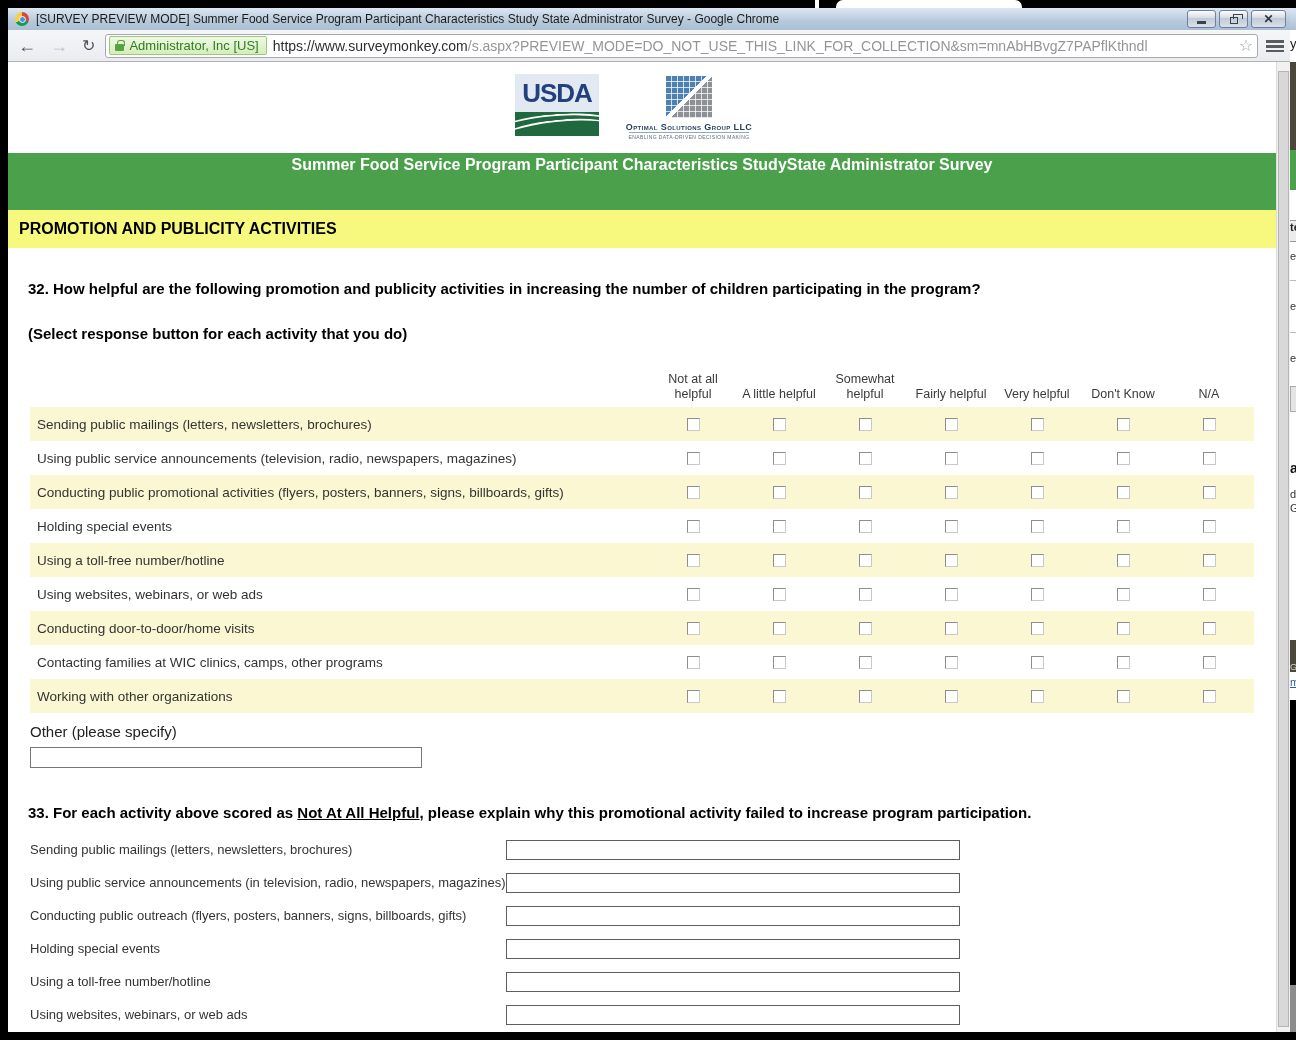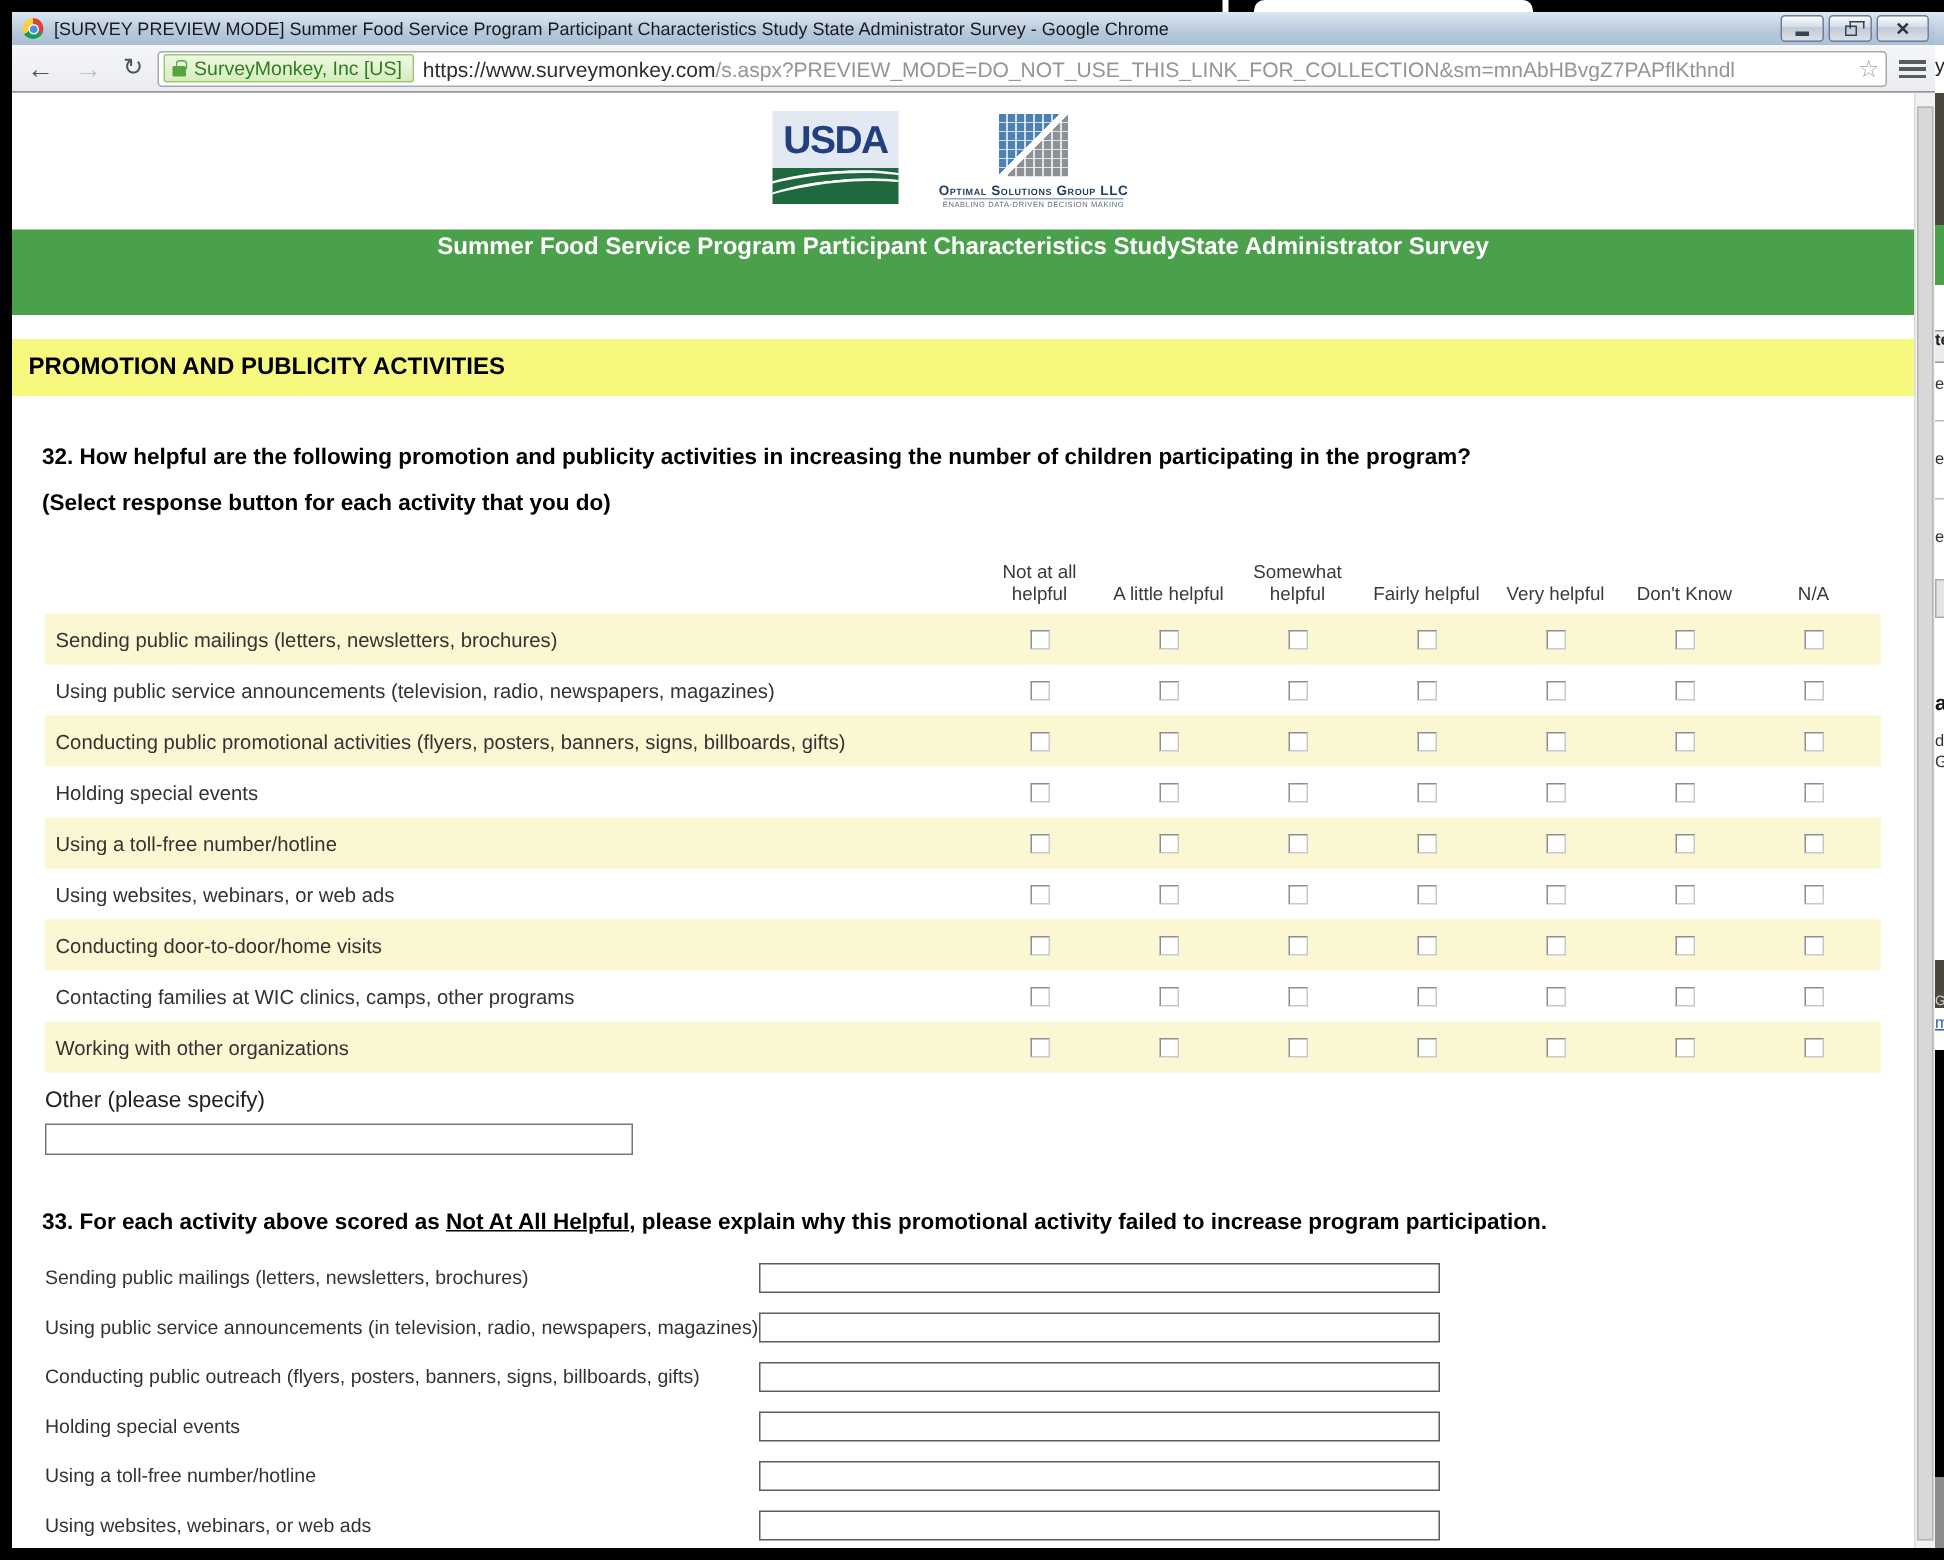--- a/index.html
+++ b/index.html
@@ -83,25 +83,25 @@
         repeating-linear-gradient(to bottom, transparent 0 5px, rgba(255,255,255,.75) 5px 6px),
         linear-gradient(135deg,#4e81b3 0 46%,#ffffff 46% 53%,#8d9195 53%); }
   .osg-name { margin-top:4px; font-size:9px; font-weight:bold; font-variant:small-caps;
               color:#1d3c5e; letter-spacing:.4px; white-space:nowrap; }
   .osg-tag { font-size:5px; color:#5b6b7b; letter-spacing:.4px; border-top:1px solid #9aa7b4;
              padding-top:1px; white-space:nowrap; }
 
   .green-banner { margin-top:3px; height:57px; background:#4ba04b; color:#fff; font-weight:bold;
                   font-size:16px; text-align:center; display:flex; flex-direction:row;
                   justify-content:center; line-height:1.55; }
-  .section-header { margin-top:16px; height:38px; background:#f7f97f; color:#000; font-weight:bold;
+  .section-header { margin-top:0; height:38px; background:#f7f97f; color:#000; font-weight:bold;
                     font-size:16px; line-height:38px; padding-left:11px; }
 
   .q-text { margin:32px 20px 0; font-size:15px; font-weight:bold; color:#000; line-height:18px; }
-  .q-instr { margin:13px 20px 0; font-size:15px; font-weight:bold; color:#000; line-height:18px; }
+  .q-instr { margin:27px 20px 0; font-size:15px; font-weight:bold; color:#000; line-height:18px; }
 
   .mx-header { margin:20px 0 0 22px; width:1224px; height:44px; display:flex; }
   .mx-hspacer { width:620px; flex:0 0 620px; }
   .mx-hcell { width:86px; flex:0 0 86px; display:flex; flex-direction:column; justify-content:flex-end;
               align-items:center; text-align:center; font-size:12.5px; color:#3a3a3a;
               line-height:15px; padding-bottom:5px; }
   .mx-body { margin-left:22px; width:1224px; }
   .mx-row { height:34px; display:flex; align-items:center; }
   .mx-row.yellow { background:#faf7d2; }
   .mx-label { width:620px; flex:0 0 620px; font-size:13.5px; color:#333; padding-left:7px;
@@ -174,21 +174,21 @@
     </span>
   </div>
 
   <div class="toolbar">
     <span class="navbtn">←</span>
     <span class="navbtn disabled">→</span>
     <span class="navbtn reload">↻</span>
     <div class="omnibox">
       <span class="ev-badge">
         <span class="lock"></span>
-        <span class="ev-text">SurveyMonkey, Inc [US]</span>
+        <span class="ev-text">Administrator, Inc [US]</span>
       </span>
       <span class="url"><span class="dom">https://www.surveymonkey.com</span><span class="path">/s.aspx?PREVIEW_MODE=DO_NOT_USE_THIS_LINK_FOR_COLLECTION&amp;sm=mnAbHBvgZ7PAPflKthndl</span></span>
       <span class="star">☆</span>
     </div>
     <span class="menu-ic"></span>
   </div>
 
   <div class="content">
     <div class="page">
 

